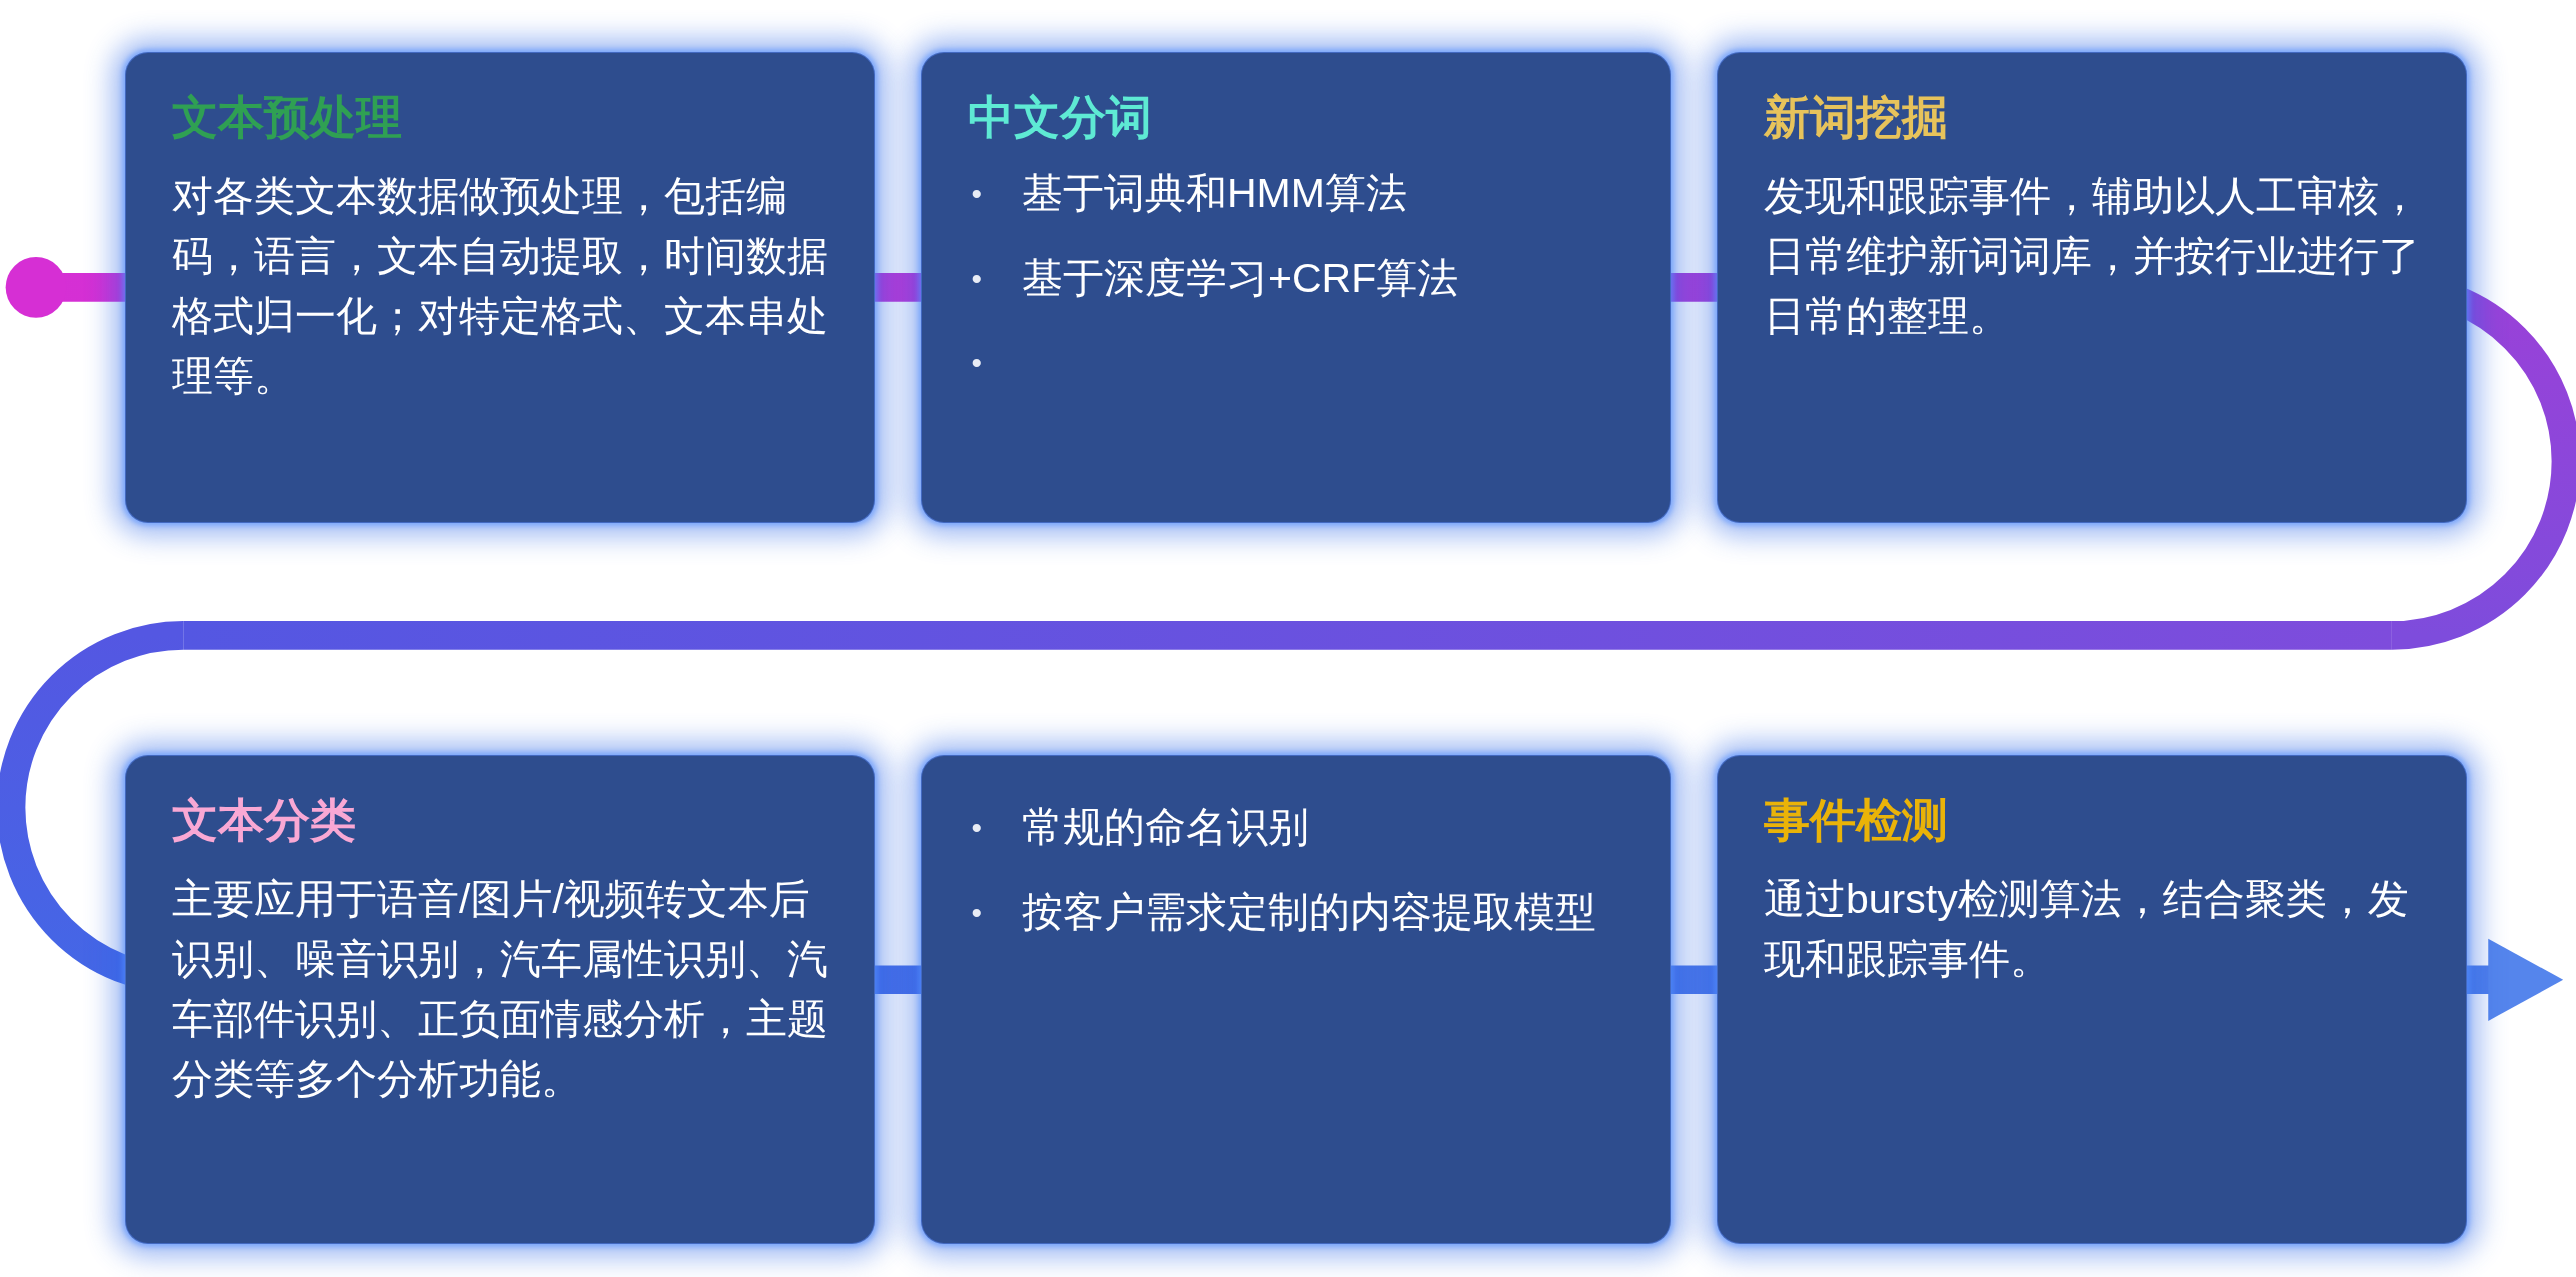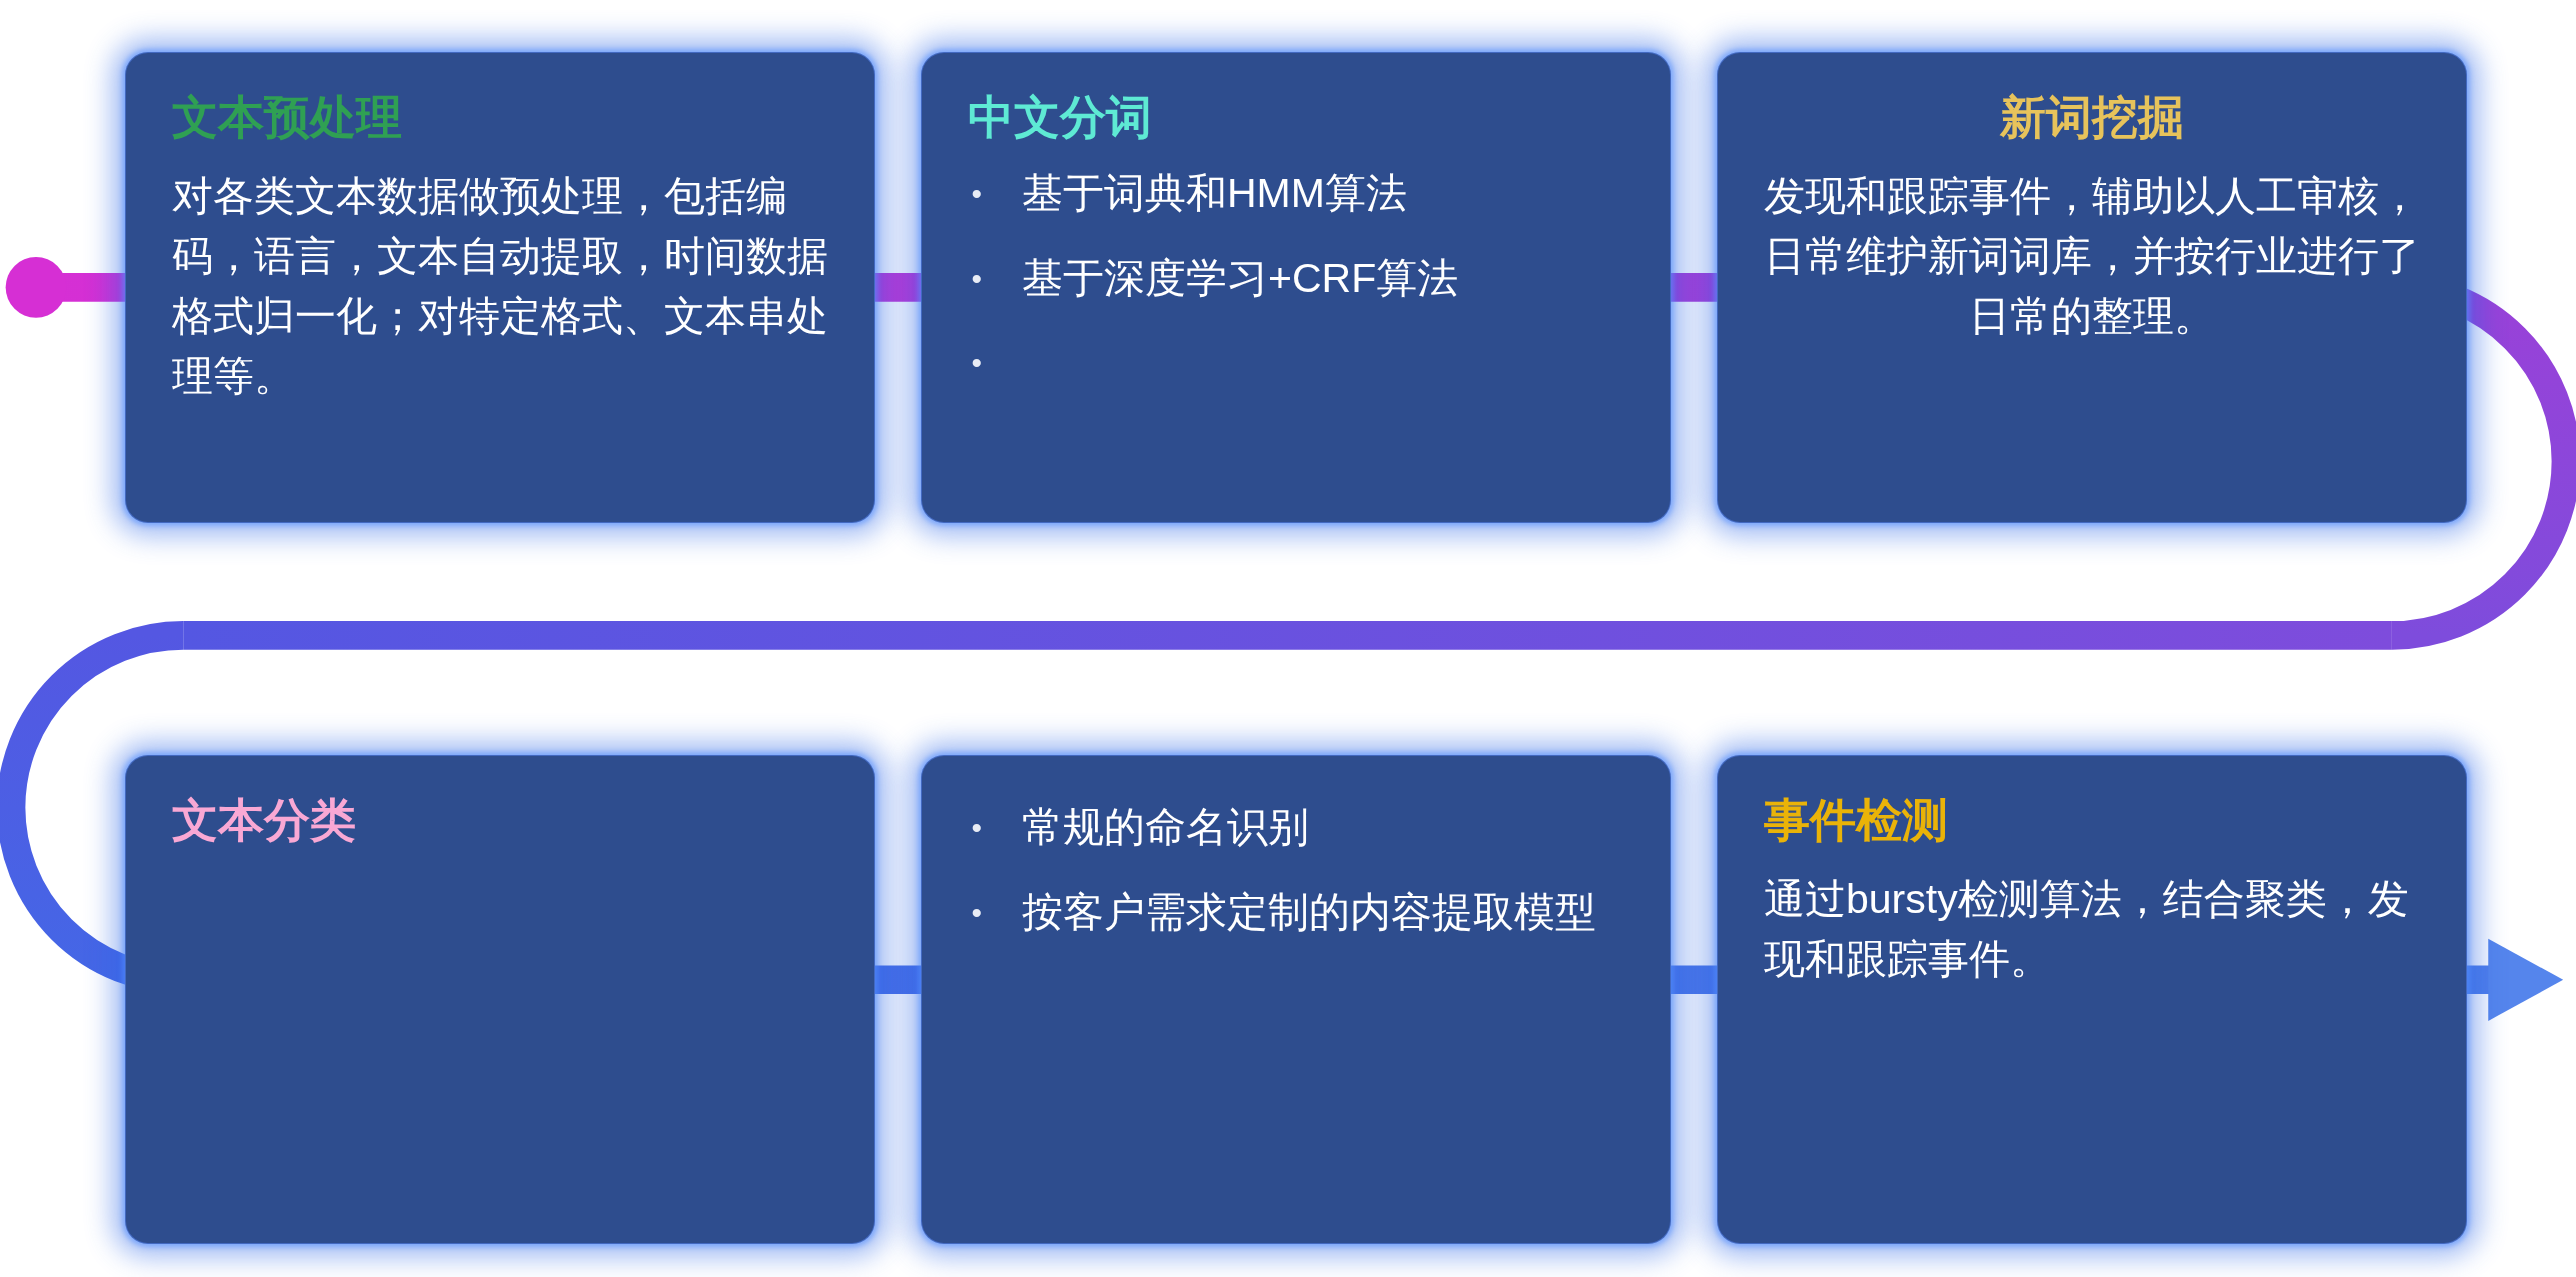--- a/index.html
+++ b/index.html
@@ -20,21 +20,21 @@
     width: 750px;
     background: #2e4d8e;
     border-radius: 23px;
     padding: 37px 46px;
     border: 1.8px solid rgba(90, 140, 255, 0.45);
     box-shadow: 0 0 5.4px 2.7px rgba(86, 143, 255, 0.55),
                 0 0 27px 12.5px rgba(47, 105, 230, 0.45);
   }
   .card-1 { left: 125px;  top: 52px;  height: 471px; }
   .card-2 { left: 921px; top: 52px;  height: 471px; }
-  .card-3 { left: 1717px; top: 52px;  height: 471px; text-align: center; }
+  .card-3 { left: 1717px; top: 52px;  height: 471px; }
   .card-4 { left: 125px;  top: 755px; height: 489px; }
   .card-5 { left: 921px; top: 755px; height: 489px; }
   .card-6 { left: 1717px; top: 755px; height: 489px; }
   .card-title {
     font-size: 46px;
     font-weight: 700;
     line-height: 55px;
     margin-bottom: 21.4px;
   }
   .card-body {
@@ -120,20 +120,21 @@
     </ul>
   </section>
 
   <section class="card card-3">
     <h2 class="card-title" style="color: rgb(231, 195, 91);">新词挖掘</h2>
     <p class="card-body">发现和跟踪事件，辅助以人工审核，日常维护新词词库，并按行业进行了日常的整理。</p>
   </section>
 
   <section class="card card-4">
     <h2 class="card-title" style="color: #f9a8d4;">文本分类</h2>
+    <p class="card-body">主要应用于语音/图片/视频转文本后识别、噪音识别，汽车属性识别、汽车部件识别、正负面情感分析，主题分类等多个分析功能。</p>
   </section>
 
   <section class="card card-5">
     <ul class="card-bullets">
       <li>
         <span class="bullet-dot">•</span>
         <span>常规的命名识别</span>
       </li>
       <li>
         <span class="bullet-dot">•</span>

